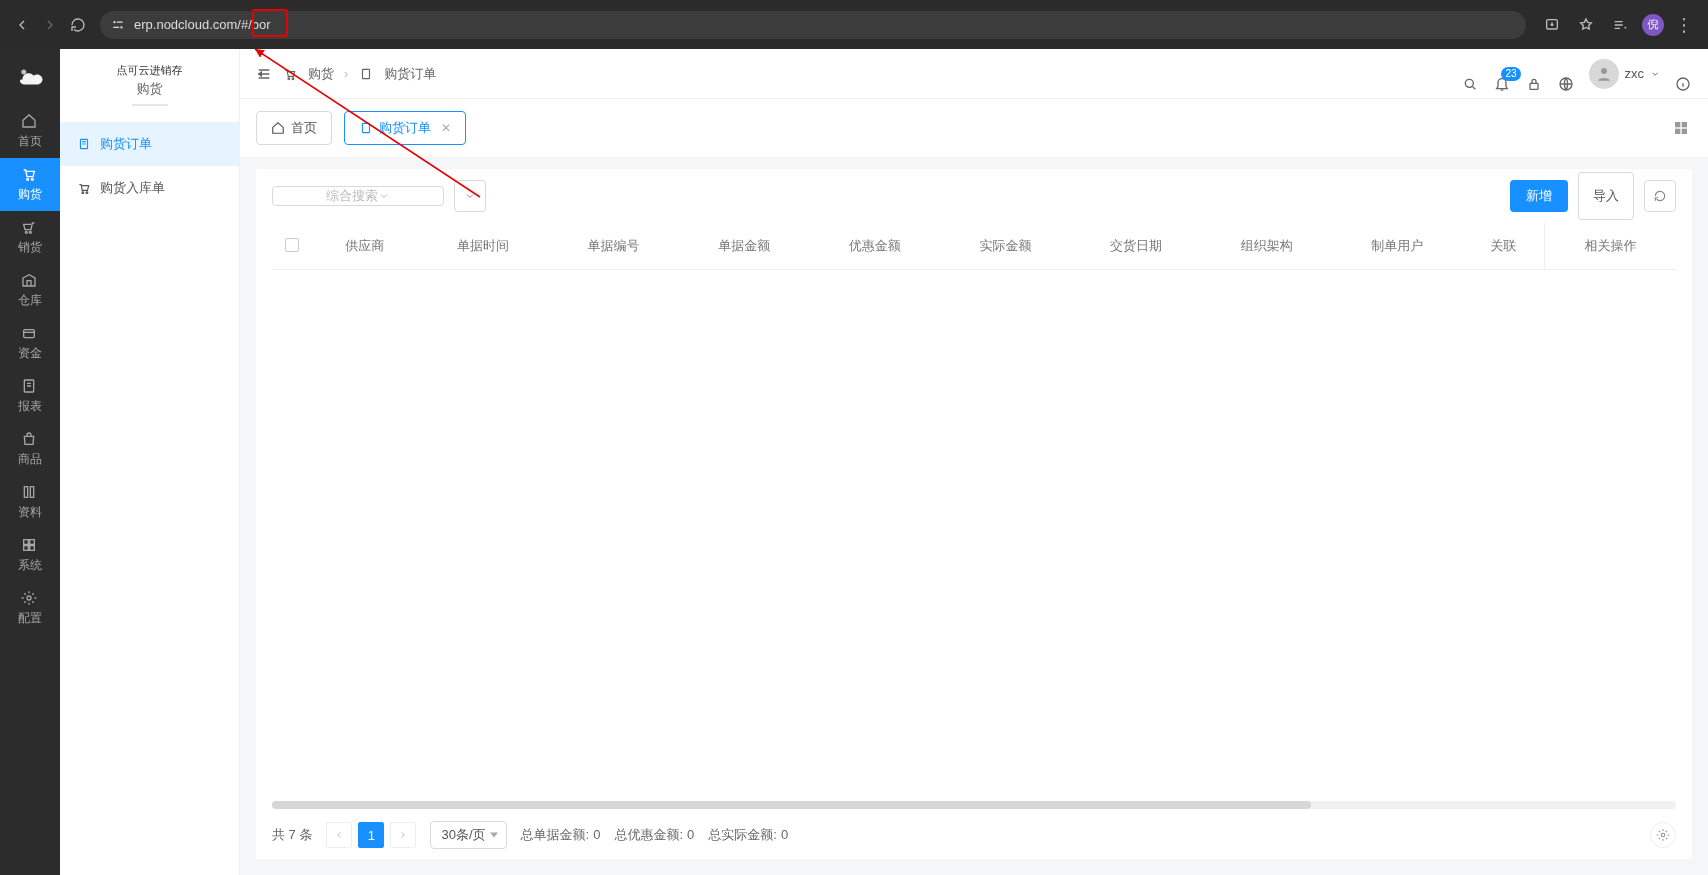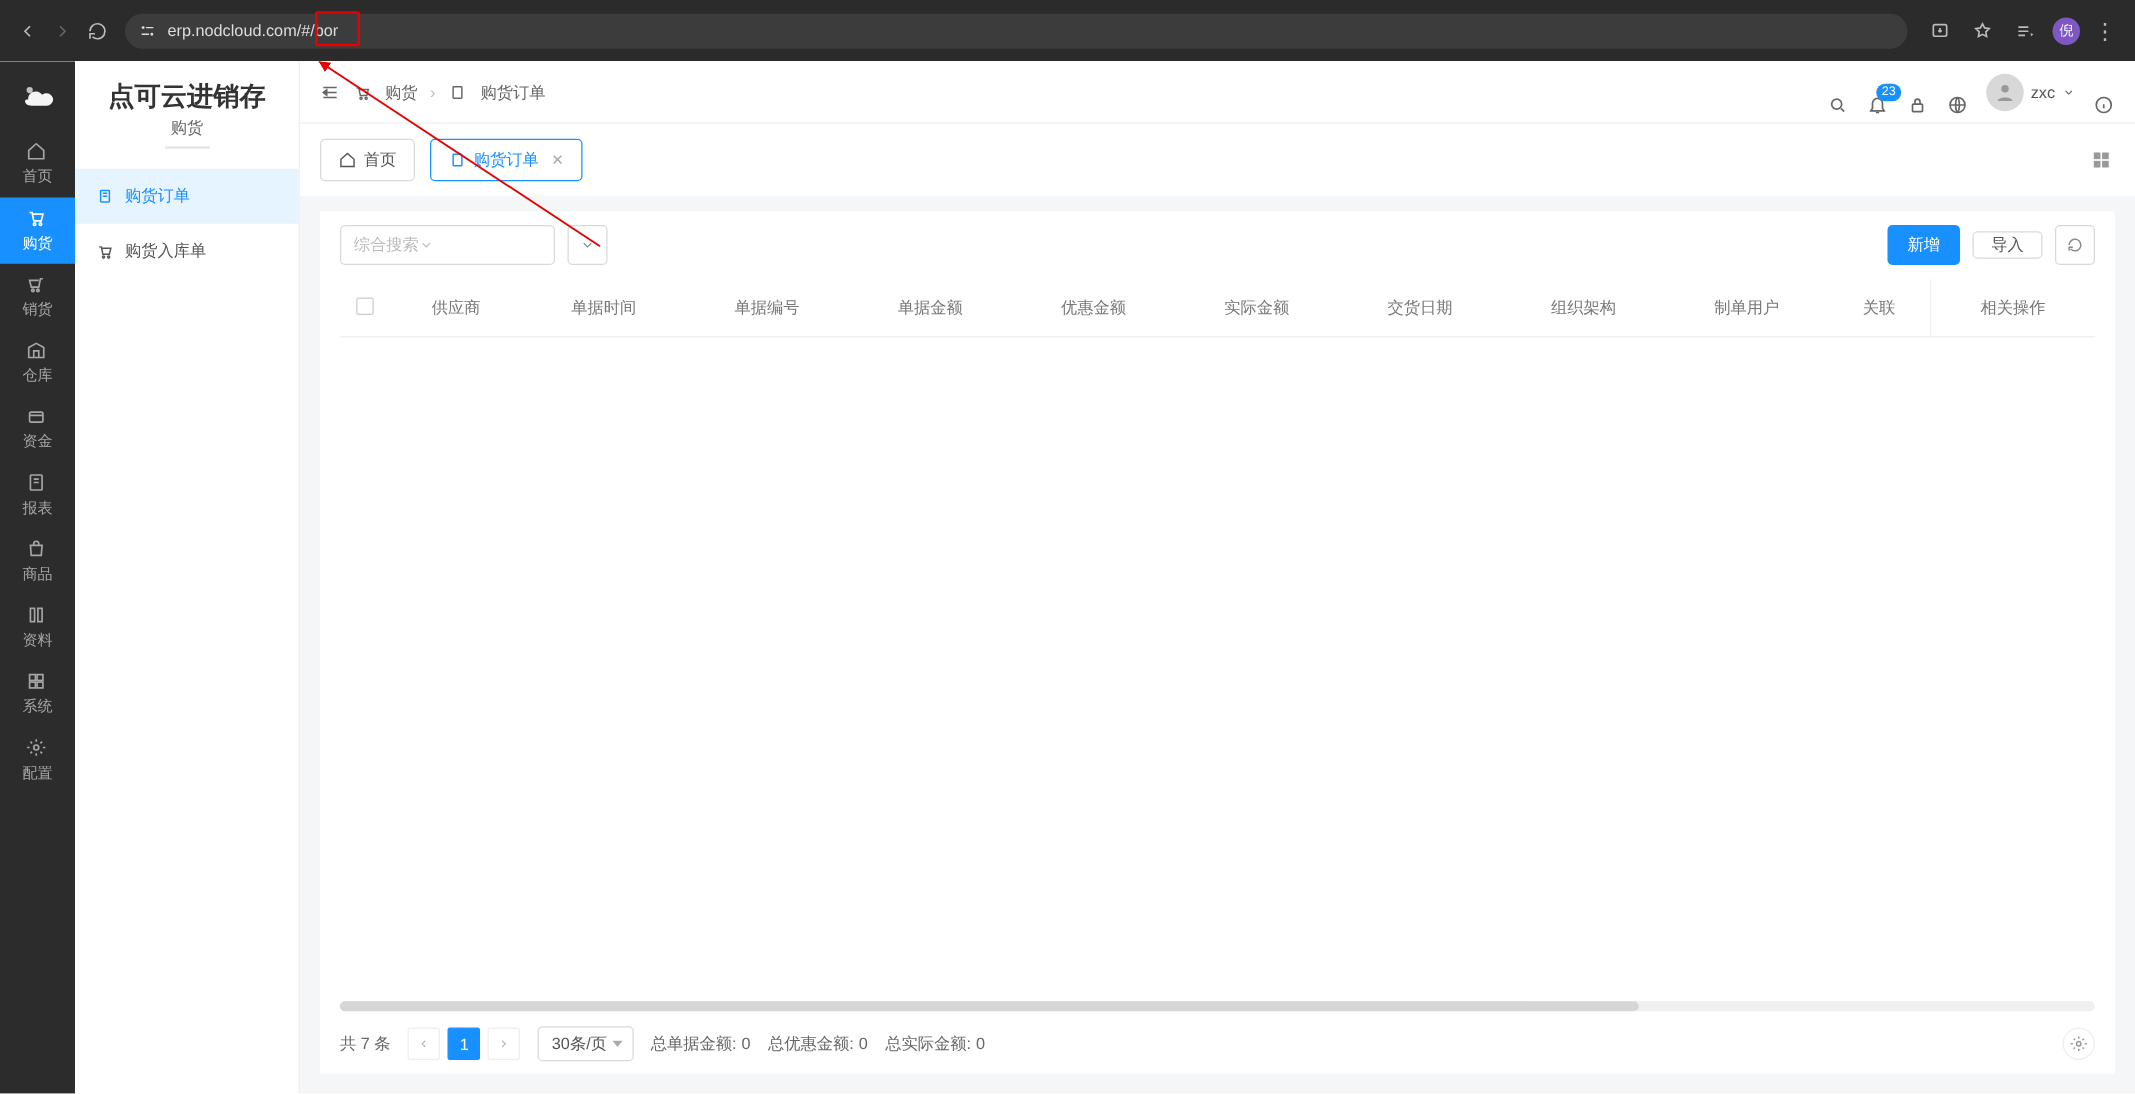--- a/index.html
+++ b/index.html
@@ -23,21 +23,21 @@
 
 .app { flex:1; display:flex; background:#fff; overflow:hidden; position:relative;}
 .rail { width:60px; background:#2c2c2c; color:#999; display:flex; flex-direction:column; align-items:center; padding-top:6px;}
 .rail-logo { width:36px; height:36px; margin:4px 0 10px; display:flex;align-items:center;justify-content:center;}
 .rail-item { width:60px; padding:8px 0; text-align:center; font-size:12px; color:#a6a6a6; cursor:pointer; }
 .rail-item.active { background:#1890ff; color:#fff;}
 .rail-item .ri-icon { display:block; margin:0 auto 2px; width:18px; height:18px;}
 .rail-item .ri-label { font-size:12px;}
 
 .sidebar { width:180px; background:#fff; border-right:1px solid #f0f0f0; display:flex; flex-direction:column;}
-.sidebar-title { text-align:center; font-size:21px; font-weight:700; color:#333; padding:14px 0 2px;}
+.sidebar-title { text-align:center; font-size:11px; font-weight:400; color:#333; padding:14px 0 2px;}
 .sidebar-subtitle { text-align:center; font-size:13px; color:#666; padding-bottom:10px; position:relative;}
 .sidebar-subtitle::after { content:""; display:block; width:36px; height:2px; background:#e6e6e6; margin:6px auto 0;}
 .sidebar-menu { padding:6px 0;}
 .sb-item { display:flex; align-items:center; height:44px; padding:0 16px; font-size:13px; color:#555; cursor:pointer;}
 .sb-item.active { background:#e6f4ff; color:#1890ff;}
 .sb-item .sb-icon { width:16px; height:16px; margin-right:8px; display:inline-flex;align-items:center;justify-content:center;}
 
 .main { flex:1; display:flex; flex-direction:column; background:#fff; overflow:hidden;}
 .topbar { height:50px; display:flex; align-items:center; padding:0 16px; border-bottom:1px solid #f0f0f0;}
 .topbar .tb-left { display:flex; align-items:center; gap:10px; color:#666; font-size:13px;}
@@ -53,25 +53,25 @@
 .tabbar { height:58px; display:flex; align-items:center; padding:0 16px; gap:12px;}
 .tab-btn { height:34px; padding:0 14px; border:1px solid #d9d9d9; border-radius:4px; background:#fff; display:flex; align-items:center; gap:6px; font-size:13px; color:#555; cursor:pointer;}
 .tab-btn.active { border-color:#1890ff; color:#1890ff;}
 .tab-close { color:#aaa; margin-left:4px; font-size:12px;}
 .tabbar-spacer { flex:1;}
 .grid-toggle { width:22px; height:22px; color:#999; display:flex;align-items:center;justify-content:center;}
 
 .content { flex:1; background:#f5f6f7; padding:12px 16px 16px; display:flex; flex-direction:column; overflow:hidden;}
 .panel { background:#fff; flex:1; border-radius:2px; display:flex; flex-direction:column; overflow:hidden;}
 .toolbar { height:54px; display:flex; align-items:center; padding:0 16px; gap:10px;}
-.search-sel { width:172px; height:32px; border:1px solid #d9d9d9; border-radius:4px; display:flex; align-items:center; padding:0 10px; color:#bbb; font-size:13px; justify-content:flex-start;}
+.search-sel { width:172px; height:20px; border:1px solid #d9d9d9; border-radius:4px; display:flex; align-items:center; padding:0 10px; color:#bbb; font-size:13px; justify-content:center;}
 .sq-btn { width:32px; height:32px; border:1px solid #d9d9d9; border-radius:4px; background:#fff; display:flex;align-items:center;justify-content:center;color:#888;}
 .toolbar-spacer { flex:1;}
 .primary-btn { height:32px; padding:0 16px; background:#1890ff; color:#fff; border:none; border-radius:4px; font-size:13px; cursor:pointer;}
-.plain-btn { height:22px; padding:0 14px; background:#fff; color:#555; border:1px solid #d9d9d9; border-radius:4px; font-size:13px; cursor:pointer;}
+.plain-btn { height:48px; padding:0 14px; background:#fff; color:#555; border:1px solid #d9d9d9; border-radius:4px; font-size:13px; cursor:pointer;}
 
 .table-wrap { flex:1; overflow:auto; padding:0 16px;}
 table { width:100%; border-collapse:collapse; font-size:13px; color:#555;}
 th { text-align:center; padding:14px 8px; font-weight:500; color:#777;}
 td { text-align:center; padding:12px 8px; color:#555;}
 tr.headrow { border-bottom:1px solid #eee;}
 tr.datarow { border-bottom:1px solid #f5f5f5;}
 .chk { width:14px;height:14px;border:1px solid #ccc;border-radius:2px;display:inline-block;}
 .op-links a { color:#1890ff; margin:0 3px; text-decoration:none; cursor:pointer;}
 .fixed-col-shadow { border-left:1px solid #eee;}

